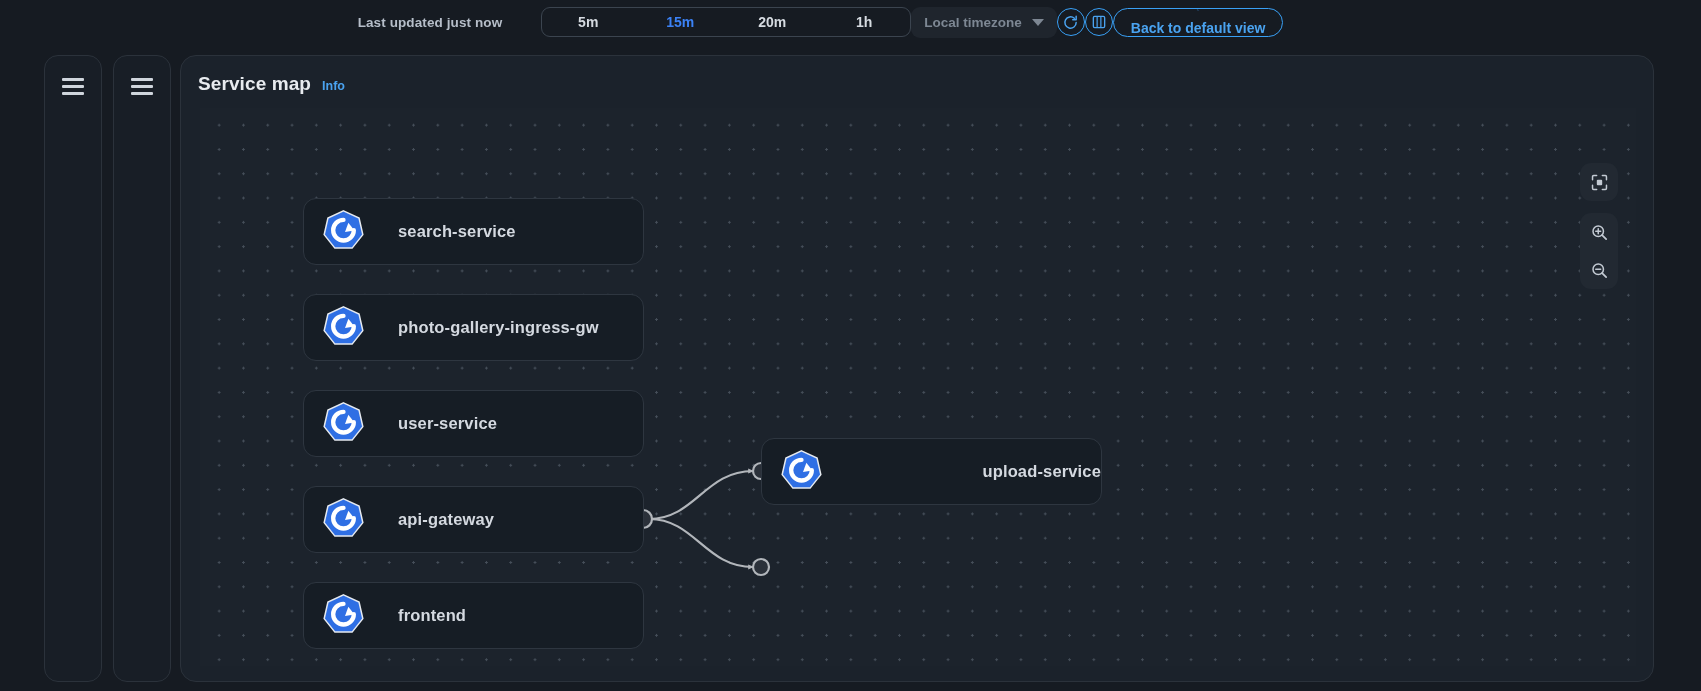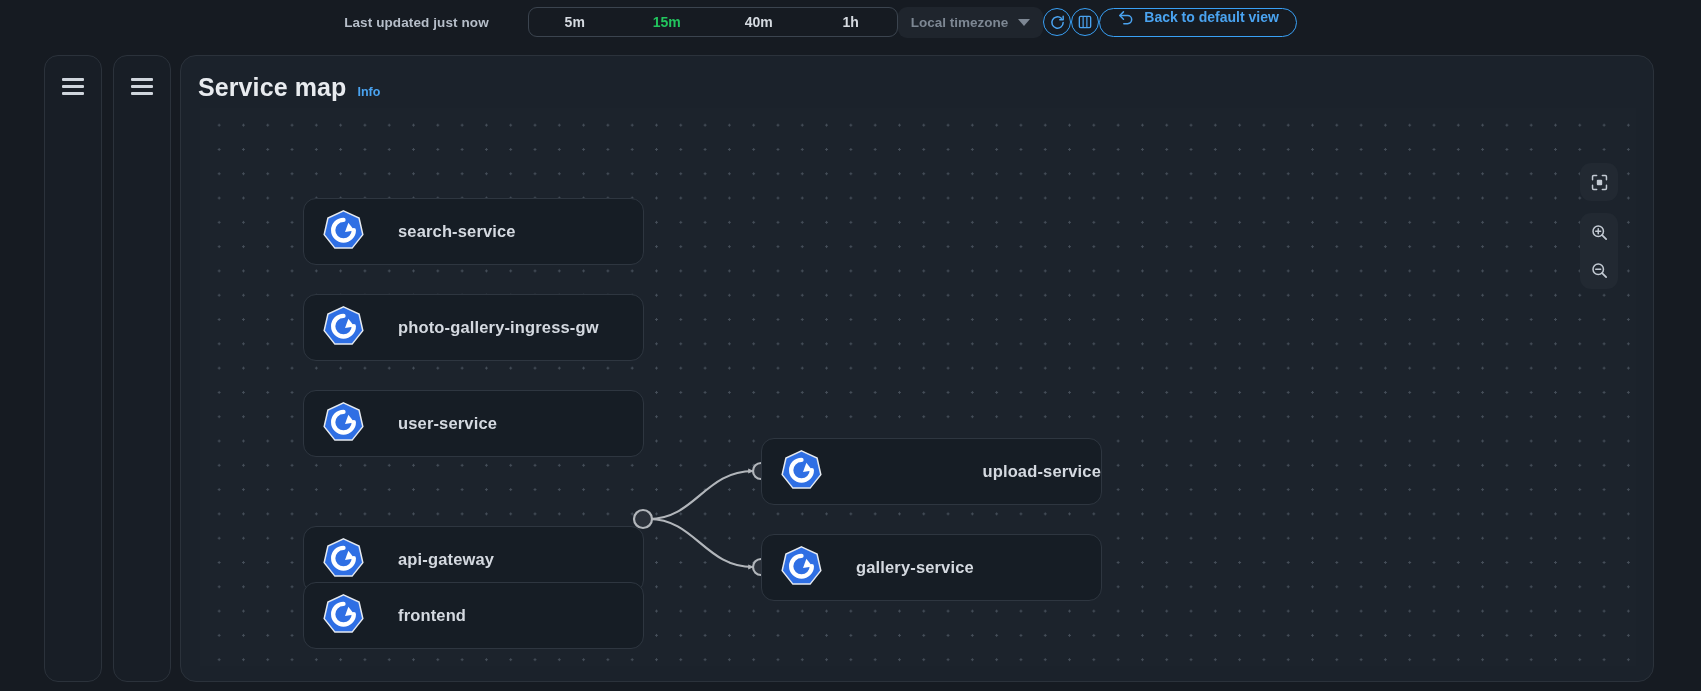--- a/index.html
+++ b/index.html
@@ -23,42 +23,42 @@
     display: flex; align-items: stretch;
     border: 1px solid #3b444f; border-radius: 9px;
     height: 30px; overflow: hidden; background: transparent; margin-left: 39px;
   }
   .range-btn {
     width: 92px; display: flex; align-items: center; justify-content: center;
     color: #d6dbe1; font-size: 14px; font-weight: 700;
     background: transparent; border: none; cursor: pointer;
     font-family: "Liberation Sans", sans-serif;
   }
-  .range-btn.active { color: #22c55e; text-align: right; }
+  .range-btn.active { color: #3b82f6; text-align: right; }
 
   #tz-select {
     height: 31px; min-width: 140px;
     background: #1f252d; border-radius: 9px;
     display: flex; align-items: center; gap: 10px;
     padding: 0 13px; cursor: pointer;
   }
   #tz-label { color: #7d8793; font-size: 13.5px; font-weight: 700; }
   .caret { width: 0; height: 0; border-left: 6px solid transparent;
            border-right: 6px solid transparent; border-top: 7px solid #7d8793; }
 
   .round-icon-btn {
     width: 28px; height: 28px; border-radius: 50%;
     border: 1.6px solid #39a0f5; background: transparent;
     display: flex; align-items: center; justify-content: center;
     cursor: pointer; flex: 0 0 auto;
   }
   #back-btn {
     height: 29px; border: 1.6px solid #39a0f5; border-radius: 15px;
-    display: flex; gap: 9px; padding: 0 17px;
-    cursor: pointer; background: transparent;
+    display: flex; align-items: center; gap: 9px; padding: 0 17px;
+    cursor: pointer; background: transparent; flex-direction: column;
   }
   #back-label { color: #4aa3f0; font-size: 14px; font-weight: 700; white-space: nowrap; }
 
   
   .side-panel {
     position: absolute; top: 55px; height: 627px; width: 58px;
     background: #181e26; border: 1px solid #2b323b;
     border-radius: 14px;
     display: flex; justify-content: center; padding-top: 22px;
     cursor: pointer;
@@ -69,21 +69,21 @@
   .hamburger span { display: block; height: 3px; background: #cfd5dc; border-radius: 1px; }
 
   
   #service-map-card {
     position: absolute; left: 180px; top: 55px;
     width: 1474px; height: 627px;
     background: #1b222b; border: 1px solid #2b323b;
     border-radius: 16px; overflow: hidden;
   }
   #card-header { display: flex; align-items: baseline; gap: 11px; padding: 17px 0 0 17px; }
-  #card-title { color: #e8ebef; font-size: 25px; font-weight: 700; letter-spacing: .1px; }
+  #card-title { color: #e8ebef; font-size: 19px; font-weight: 700; letter-spacing: .1px; }
   #card-info { color: #4aa3f0; font-size: 12.5px; font-weight: 700; cursor: pointer; }
 
   
   #canvas {
     position: absolute; left: 19px; top: 52px;
     width: 1436px; height: 558px;
     background-color: #1c232c;
     background-image: radial-gradient(#454e59 1.1px, transparent 1.2px);
     background-size: 24.3px 24.3px;
     background-position: 7px 5px;
@@ -118,21 +118,21 @@
 </head>
 <body>
 
 <div id="topbar">
 
   <span id="last-updated">Last updated just now</span>
 
   <div id="range-group">
     <button class="range-btn">5m</button>
     <button class="range-btn active">15m</button>
-    <button class="range-btn">40m</button>
+    <button class="range-btn">20m</button>
     <button class="range-btn">1h</button>
   </div>
 
   <div id="tz-select">
     <span id="tz-label">Local timezone</span>
     <span class="caret"></span>
   </div>
 
   <button class="round-icon-btn">
     <svg width="17" height="17" viewBox="0 0 24 24">
@@ -219,21 +219,21 @@
 
     <div class="node" style="left:103px; top:282px; width:341px;">
       <svg class="k8s-icon" viewBox="0 0 48 48">
         <polygon points="24,2 40.6,9.6 44.6,27.4 33.2,41.7 14.8,41.7 3.4,27.4 7.4,9.6" fill="#2f6fe4" stroke="#e6eaf0" stroke-width="1.6"></polygon>
         <path d="M24,11.6 a11,11 0 1 0 11,11" fill="none" stroke="#ffffff" stroke-width="4.6" stroke-linecap="round"></path>
         <path d="M29.2,14.6 L35.6,22.8 L25.6,24.6 z" fill="#ffffff"></path>
       </svg>
       <span class="node-label">user-service</span>
     </div>
 
-    <div class="node" style="left:103px; top:378px; width:341px;margin-top:40px;">
+    <div class="node" style="left:103px; top:378px; width:341px;">
       <svg class="k8s-icon" viewBox="0 0 48 48">
         <polygon points="24,2 40.6,9.6 44.6,27.4 33.2,41.7 14.8,41.7 3.4,27.4 7.4,9.6" fill="#2f6fe4" stroke="#e6eaf0" stroke-width="1.6"></polygon>
         <path d="M24,11.6 a11,11 0 1 0 11,11" fill="none" stroke="#ffffff" stroke-width="4.6" stroke-linecap="round"></path>
         <path d="M29.2,14.6 L35.6,22.8 L25.6,24.6 z" fill="#ffffff"></path>
       </svg>
       <span class="node-label">api-gateway</span>
     </div>
 
     <div class="node" style="left:103px; top:474px; width:341px;">
       <svg class="k8s-icon" viewBox="0 0 48 48">
@@ -246,28 +246,20 @@
 
     <div class="node" style="left:561px; top:330px; width:341px;justify-content:space-between;">
       <svg class="k8s-icon" viewBox="0 0 48 48">
         <polygon points="24,2 40.6,9.6 44.6,27.4 33.2,41.7 14.8,41.7 3.4,27.4 7.4,9.6" fill="#2f6fe4" stroke="#e6eaf0" stroke-width="1.6"></polygon>
         <path d="M24,11.6 a11,11 0 1 0 11,11" fill="none" stroke="#ffffff" stroke-width="4.6" stroke-linecap="round"></path>
         <path d="M29.2,14.6 L35.6,22.8 L25.6,24.6 z" fill="#ffffff"></path>
       </svg>
       <span class="node-label">upload-service</span>
     </div>
 
-    <div class="node" style="left:561px; top:426px; width:341px;">
-      <svg class="k8s-icon" viewBox="0 0 48 48">
-        <polygon points="24,2 40.6,9.6 44.6,27.4 33.2,41.7 14.8,41.7 3.4,27.4 7.4,9.6" fill="#2f6fe4" stroke="#e6eaf0" stroke-width="1.6"></polygon>
-        <path d="M24,11.6 a11,11 0 1 0 11,11" fill="none" stroke="#ffffff" stroke-width="4.6" stroke-linecap="round"></path>
-        <path d="M29.2,14.6 L35.6,22.8 L25.6,24.6 z" fill="#ffffff"></path>
-      </svg>
-      <span class="node-label">gallery-service</span>
-    </div>
 
     <div id="zoom-controls">
       <div class="ctl-group">
         <button class="ctl-btn">
           <svg width="19" height="19" viewBox="0 0 24 24">
             <path d="M3.2 8.4V4.6a1.4 1.4 0 0 1 1.4-1.4h3.8M15.6 3.2h3.8a1.4 1.4 0 0 1 1.4 1.4v3.8M20.8 15.6v3.8a1.4 1.4 0 0 1-1.4 1.4h-3.8M8.4 20.8H4.6a1.4 1.4 0 0 1-1.4-1.4v-3.8" fill="none" stroke="#c3cad3" stroke-width="1.9" stroke-linecap="round"></path>
             <rect x="8.6" y="8.6" width="6.8" height="6.8" rx="1.2" fill="#c3cad3"></rect>
           </svg>
         </button>
       </div>

